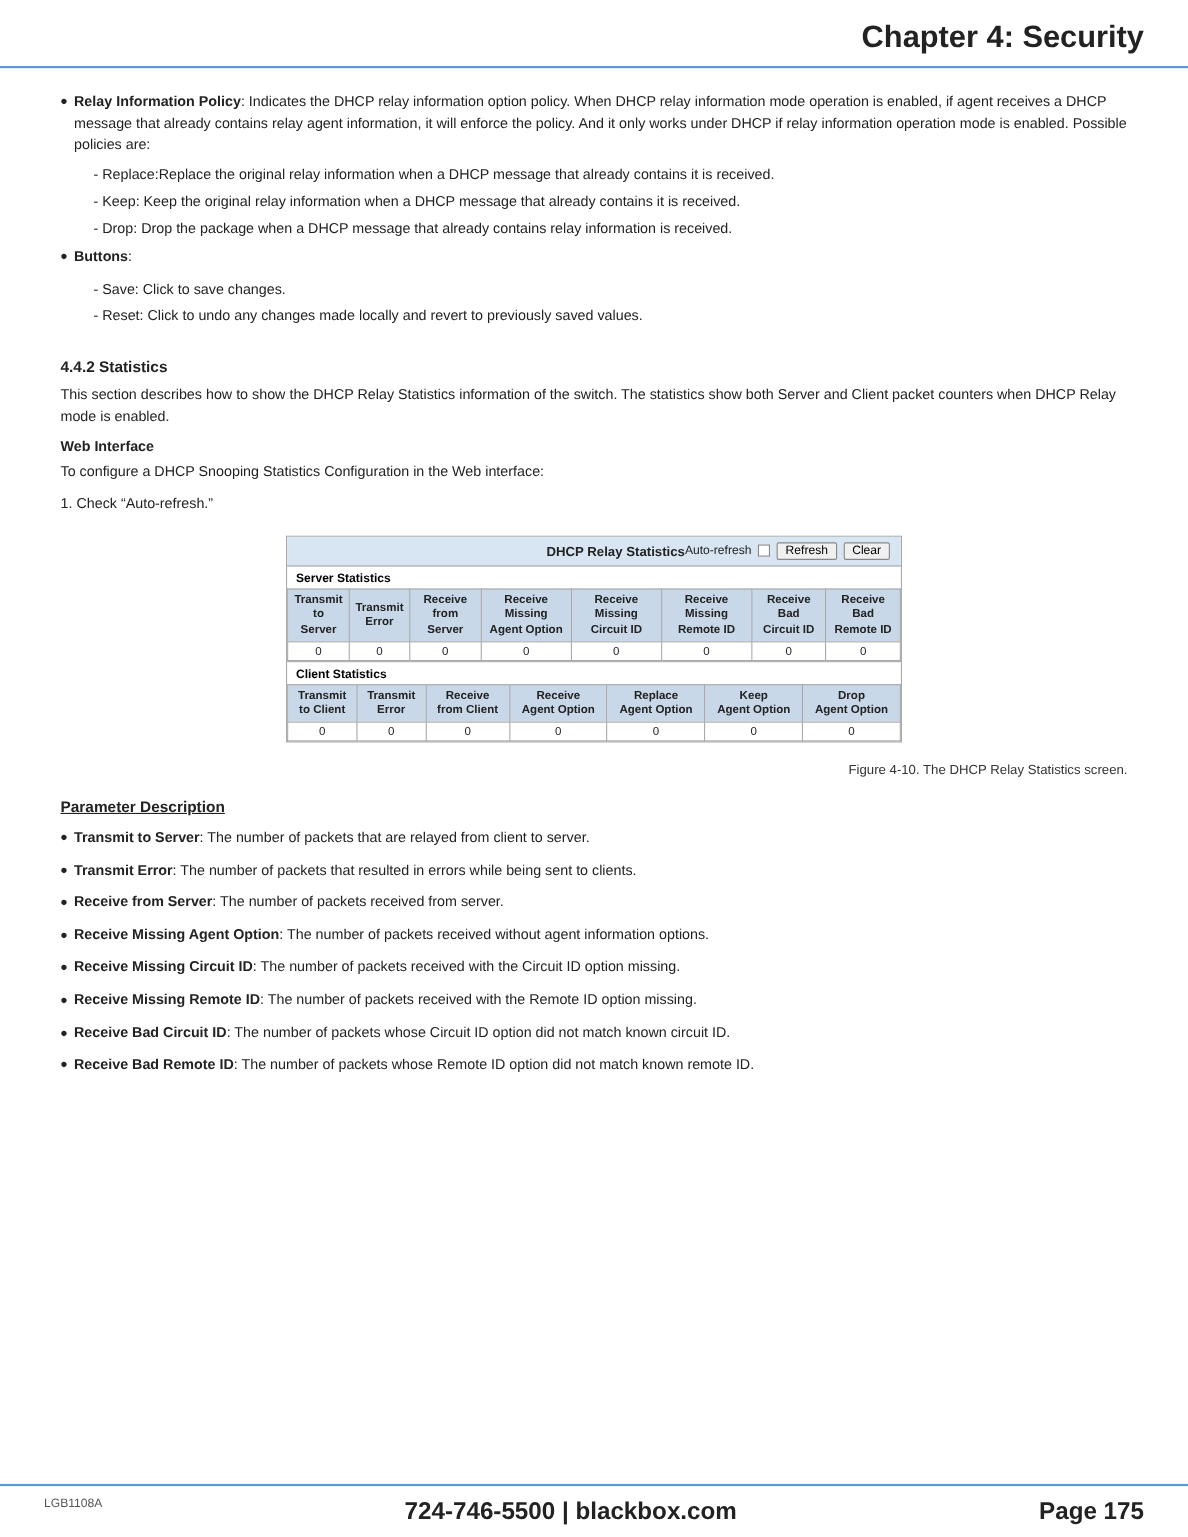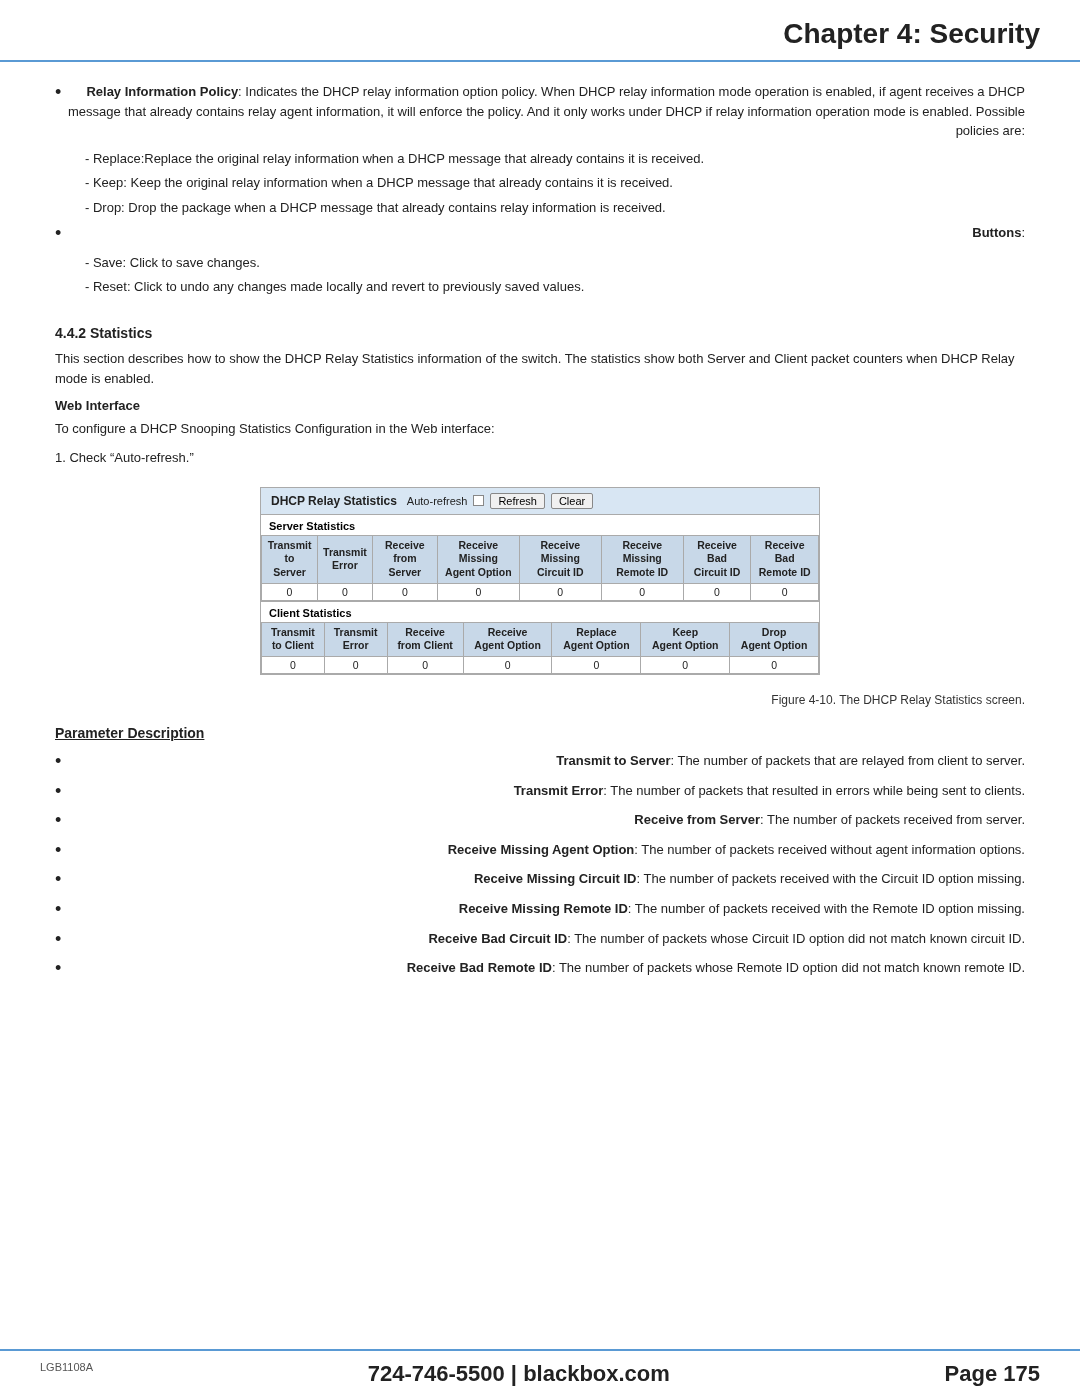--- a/index.html
+++ b/index.html
@@ -37,21 +37,20 @@
       margin-bottom: 8px;
       line-height: 1.5;
     }
     .bullet-dot {
       font-size: 18px;
       line-height: 1.2;
       flex-shrink: 0;
     }
     .bullet-text {
       flex: 1;
-      text-align: right;
     }
     .bullet-text strong {
       font-weight: bold;
     }
 
     
     .dash-list {
       margin-left: 30px;
       margin-top: 6px;
       margin-bottom: 6px;
@@ -88,30 +87,29 @@
       font-size: 11px;
       background: #fff;
     }
     .ss-title-bar {
       background: #d8e6f3;
       padding: 5px 10px;
       font-weight: bold;
       font-size: 12px;
       display: flex;
       align-items: center;
-      justify-content: flex-start;
+      justify-content: flex-end;
       border-bottom: 1px solid #aaa;
     }
     .ss-title-bar-right {
       display: flex;
       align-items: center;
       gap: 6px;
       font-size: 11px;
       font-weight: normal;
-      margin-left: 10px;
     }
     .ss-btn {
       border: 1px solid #888;
       background: #f0f0f0;
       padding: 1px 7px;
       font-size: 11px;
       cursor: pointer;
       border-radius: 2px;
     }
     .ss-checkbox {

